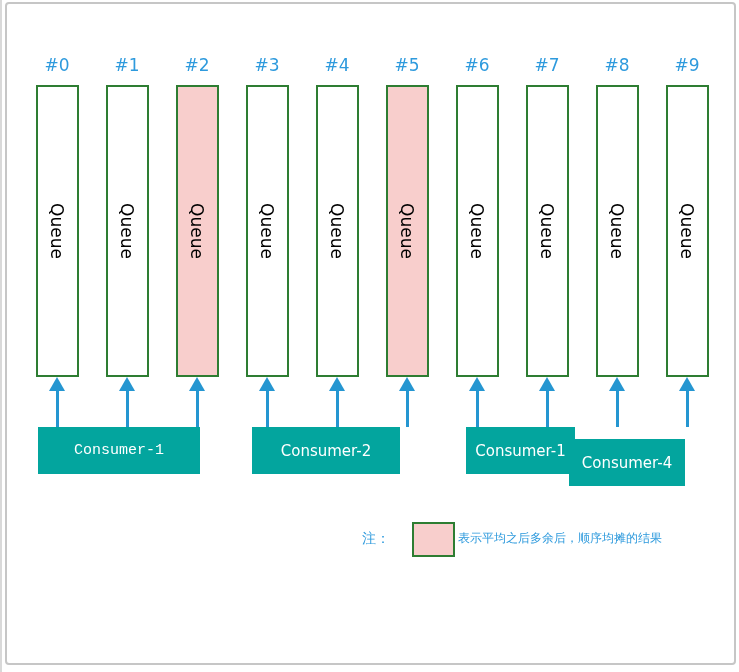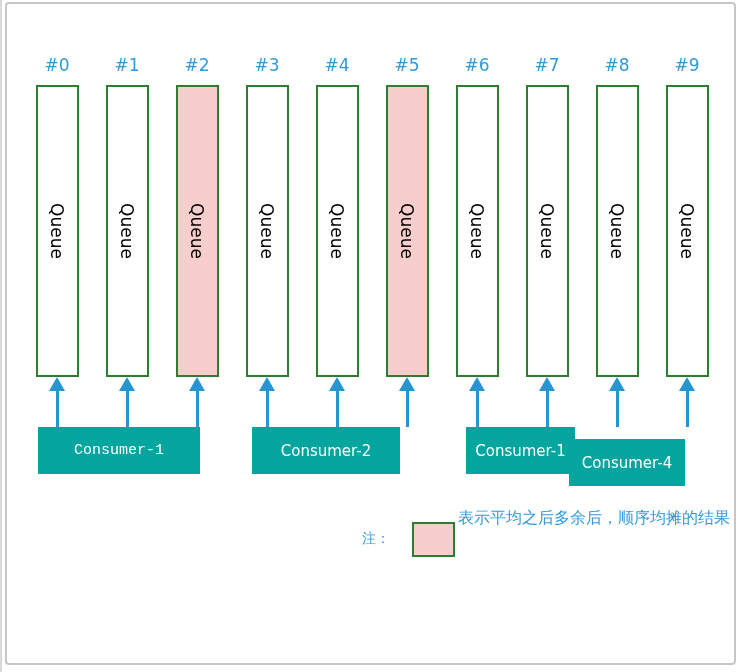--- a/index.html
+++ b/index.html
@@ -77,22 +77,22 @@
   .legend-swatch {
     position: absolute;
     left: 412px; top: 522px;
     width: 43px; height: 35px;
     box-sizing: border-box;
     background: var(--pink);
     border: 2px solid var(--green);
   }
   .legend-text {
     position: absolute;
-    left: 458px; top: 508px;
-    font-size: 16px;
+    left: 458px; top: 530px;
+    font-size: 12px;
     color: var(--label-blue);
   }
   .watermark {
     position: absolute;
     right: 6px; top: 642px;
     font-size: 16px;
     color: var(--wm-gray);
     white-space: nowrap;
   }
 </style>

